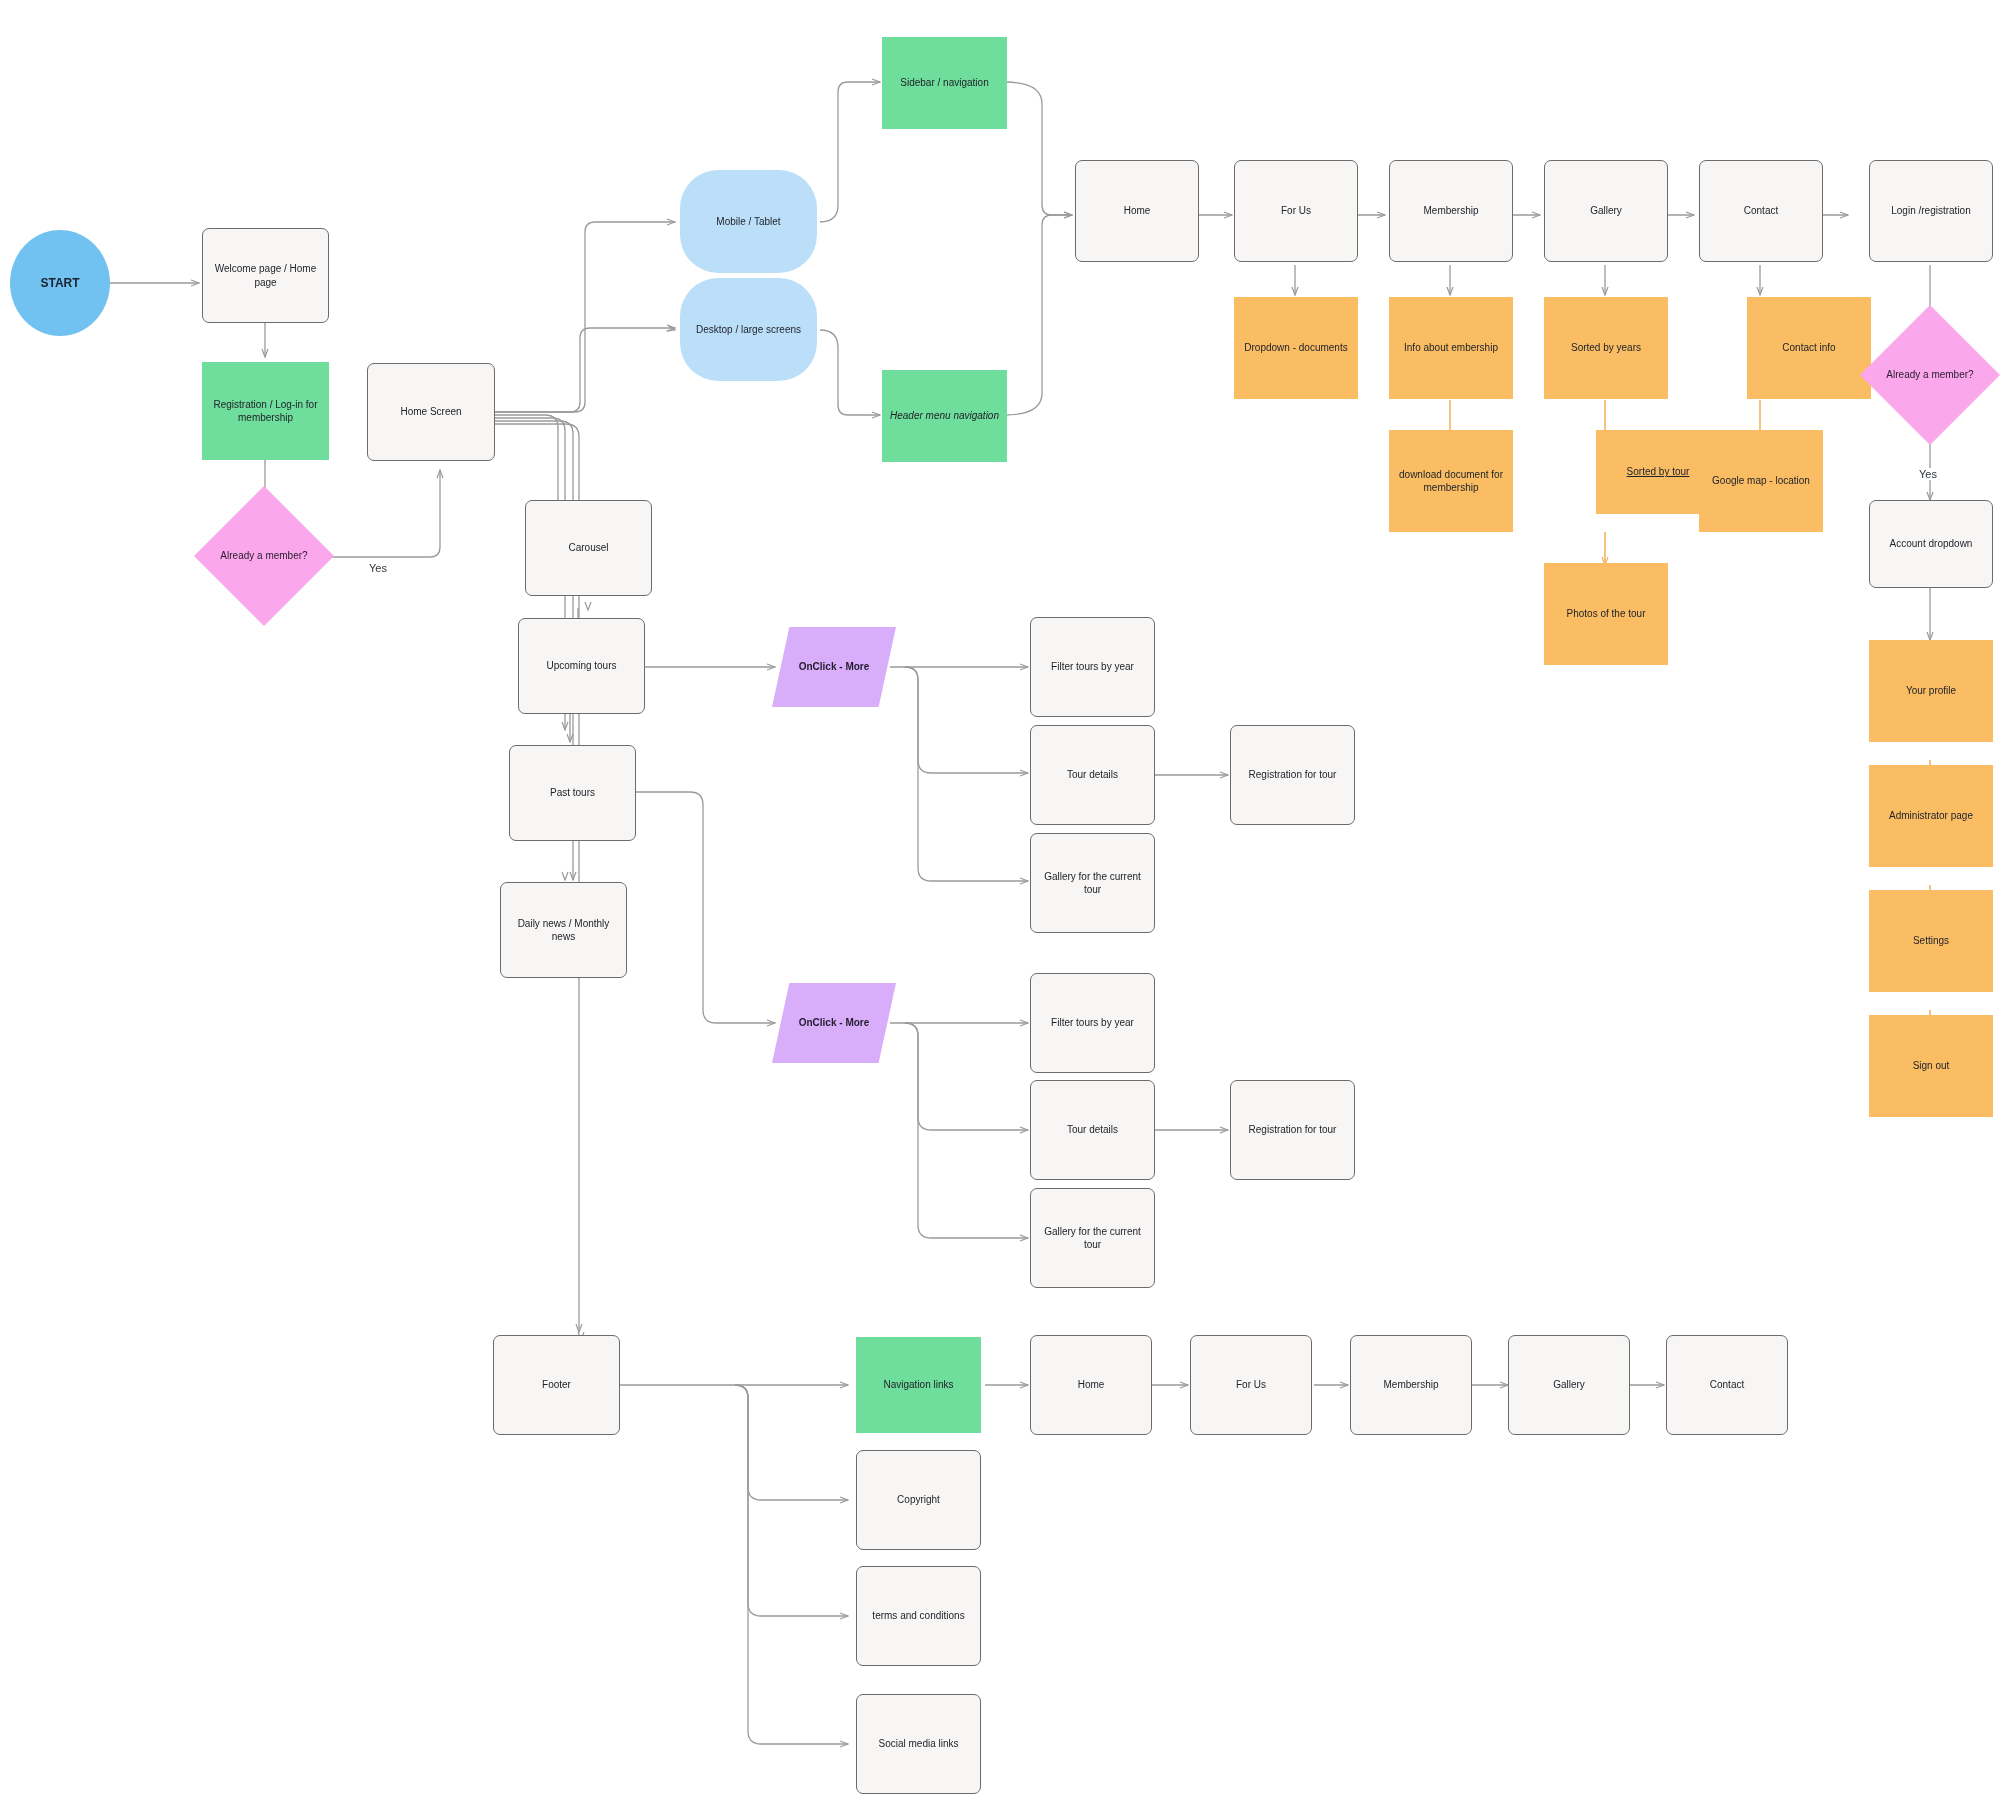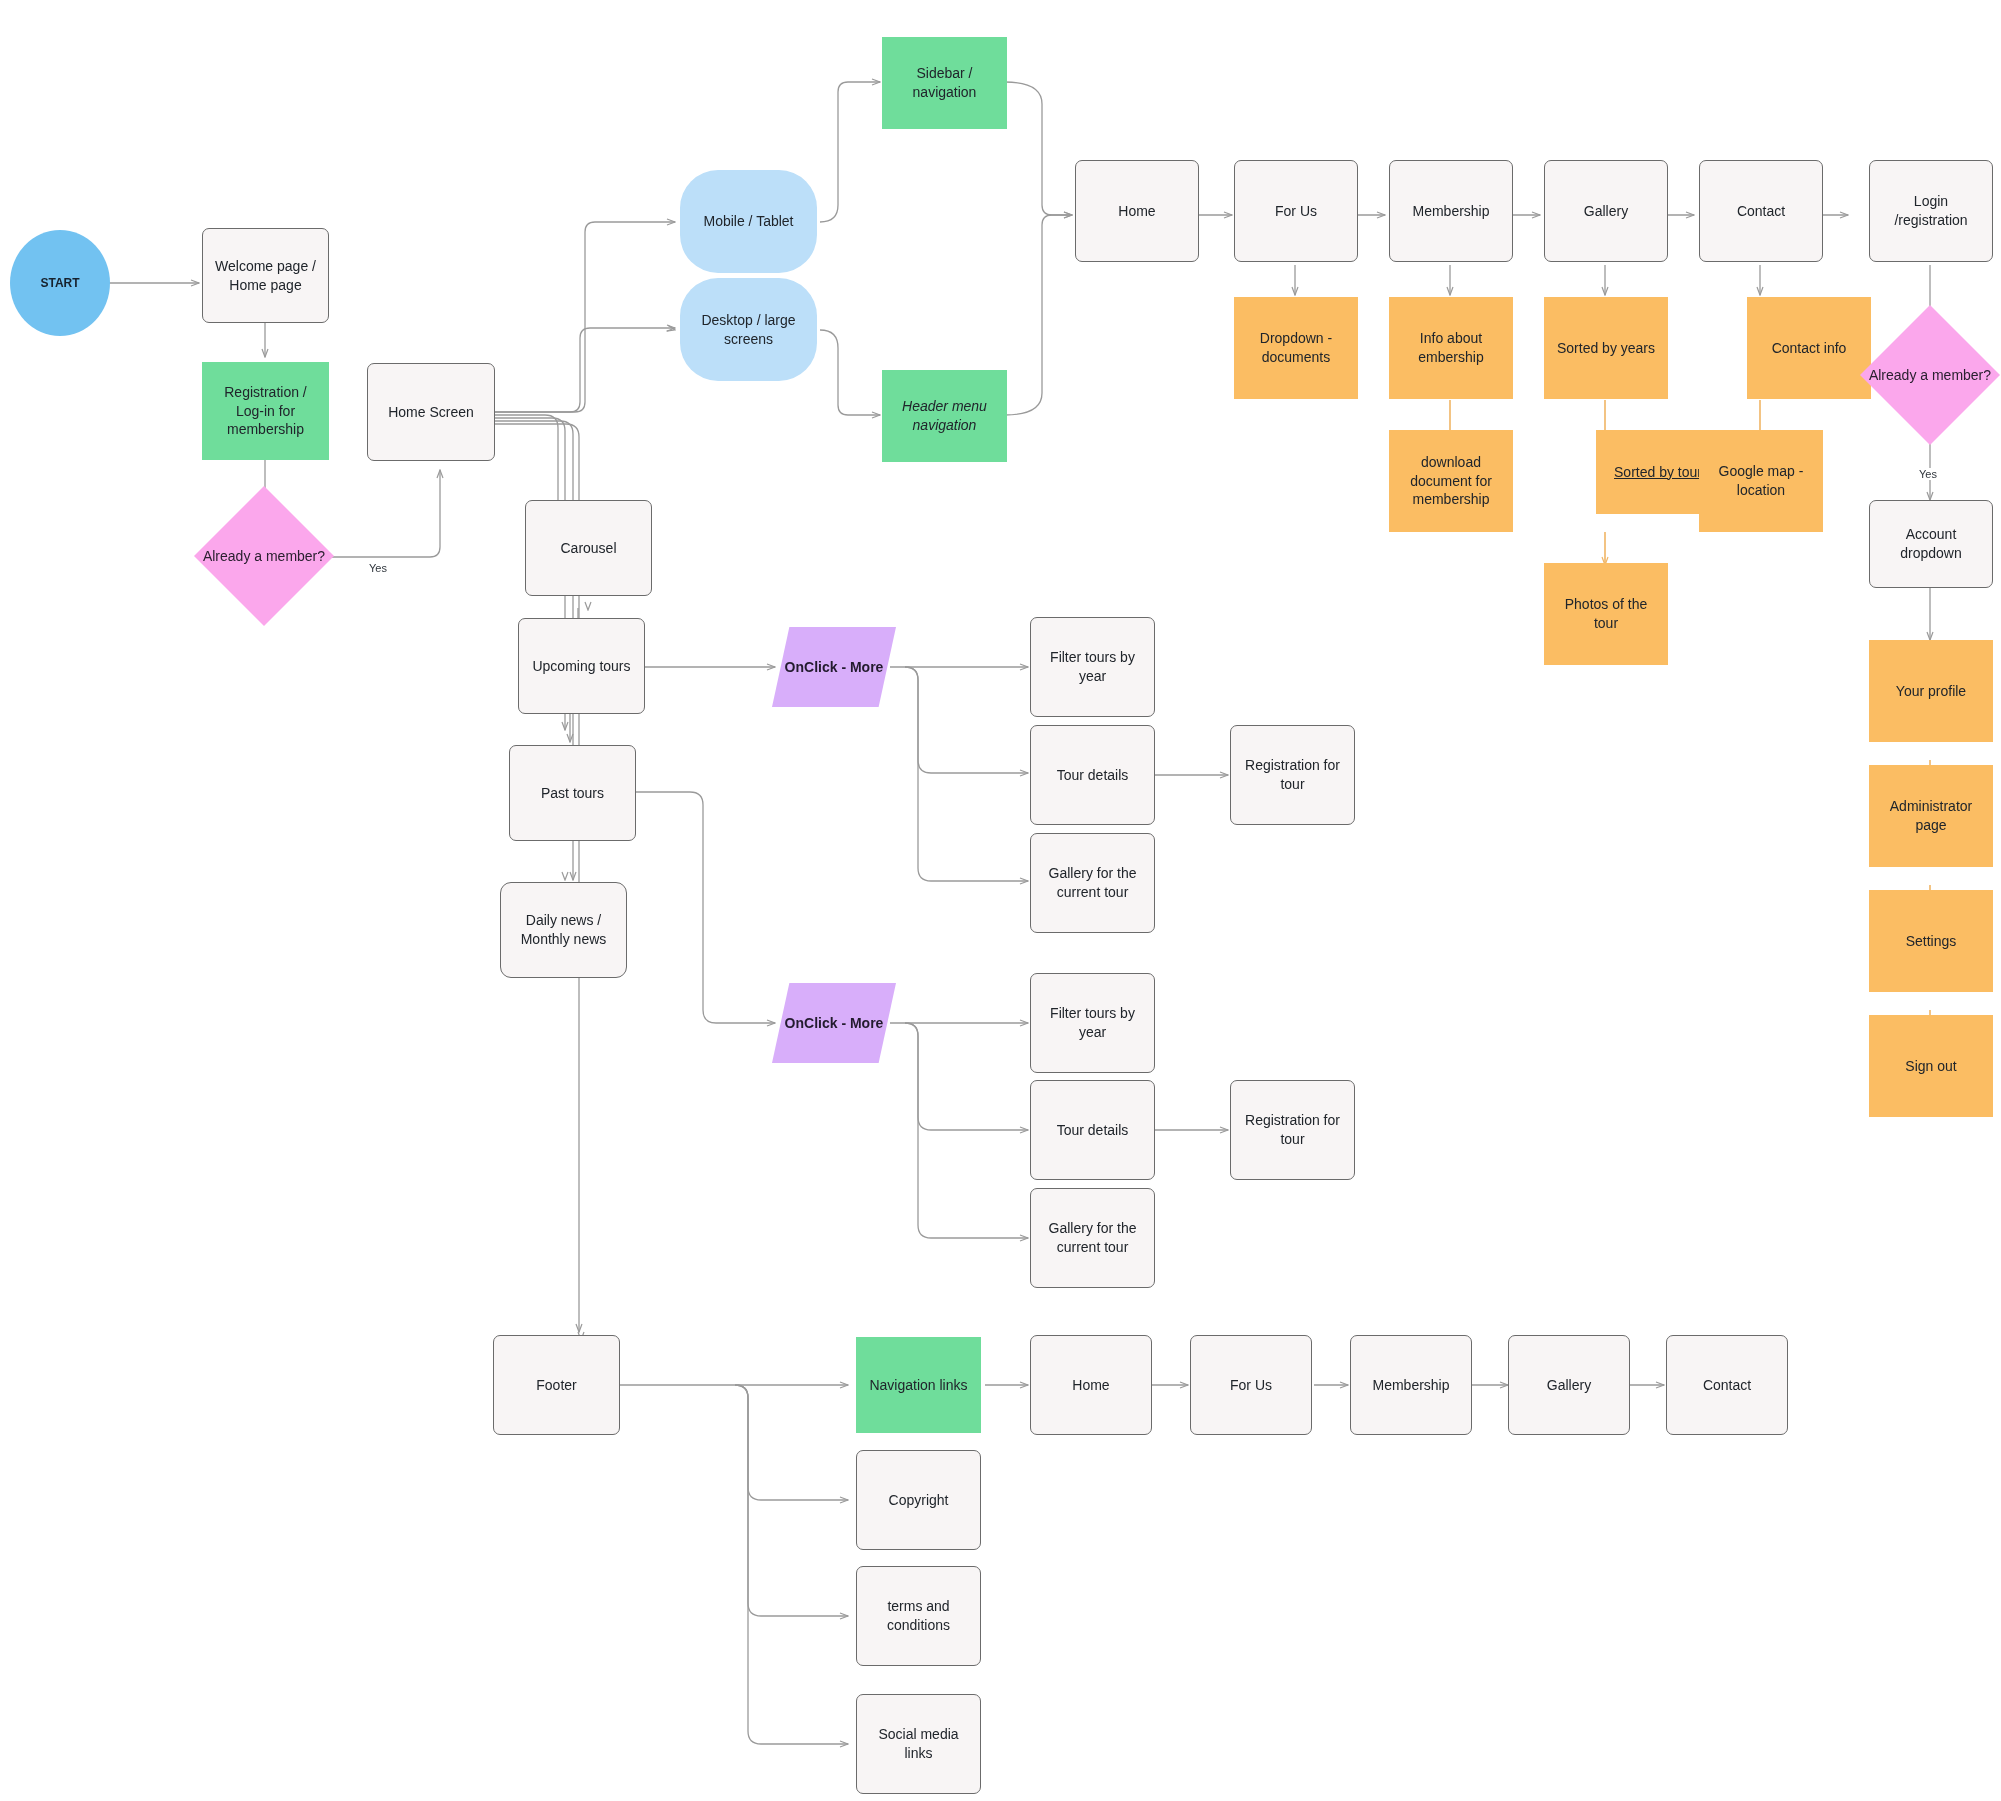--- a/index.html
+++ b/index.html
@@ -1,20 +1,20 @@
 <!DOCTYPE html>
 <html><head>
 <meta charset="utf-8">
 <style>
   html,body{margin:0;padding:0;background:#ffffff;}
   body{font-family:"Liberation Sans","DejaVu Sans",sans-serif;}
   #canvas{position:relative;width:2001px;height:1801px;background:#ffffff;overflow:hidden;}
   svg#edges{position:absolute;left:0;top:0;width:2001px;height:1801px;pointer-events:none;}
   .node{position:absolute;box-sizing:border-box;display:flex;align-items:center;justify-content:center;text-align:center;
-        font-size:14px;color:#20252b;line-height:1.35;padding:4px 8px;}
+        font-size:10px;color:#20252b;line-height:1.35;padding:4px 8px;}
   .rect{background:#f8f5f5;border:1px solid #6b6b6b;border-radius:7px;}
   .green{background:#6fdd9b;border:none;border-radius:0;}
   .orange{background:#fbbd63;border:none;border-radius:0;}
   .blue-soft{background:#bcdff9;border:none;border-radius:38px;}
   .circle{background:#72c2f1;border:none;border-radius:50%;font-weight:bold;color:#17222e;}
   .diamond{background:transparent;border:none;}
   .diamond .dshape{position:absolute;left:0;top:0;width:100%;height:100%;background:#fba7ec;
         transform:rotate(45deg) scale(0.707);}
   .diamond .dlabel{position:relative;z-index:2;color:#2b2030;}
   .para{background:transparent;border:none;}
@@ -235,21 +235,21 @@
 
   <div class="node rect" style="left:525px;top:500px;width:127px;height:96px;">
     <span>Carousel</span>
   </div>
   <div class="node rect" style="left:518px;top:618px;width:127px;height:96px;">
     <span>Upcoming tours</span>
   </div>
   <div class="node rect" style="left:509px;top:745px;width:127px;height:96px;">
     <span>Past tours</span>
   </div>
-  <div class="node rect" style="left:500px;top:882px;width:127px;height:96px;border-radius:11px;">
+  <div class="node rect" style="left:500px;top:882px;width:127px;height:96px;">
     <span>Daily news / Monthly news</span>
   </div>
 
   <div class="node para" style="left:772px;top:627px;width:124px;height:80px;">
     <span class="pshape"></span>
     <span class="plabel">OnClick - More</span>
   </div>
   <div class="node rect" style="left:1030px;top:617px;width:125px;height:100px;">
     <span>Filter tours by year</span>
   </div>

